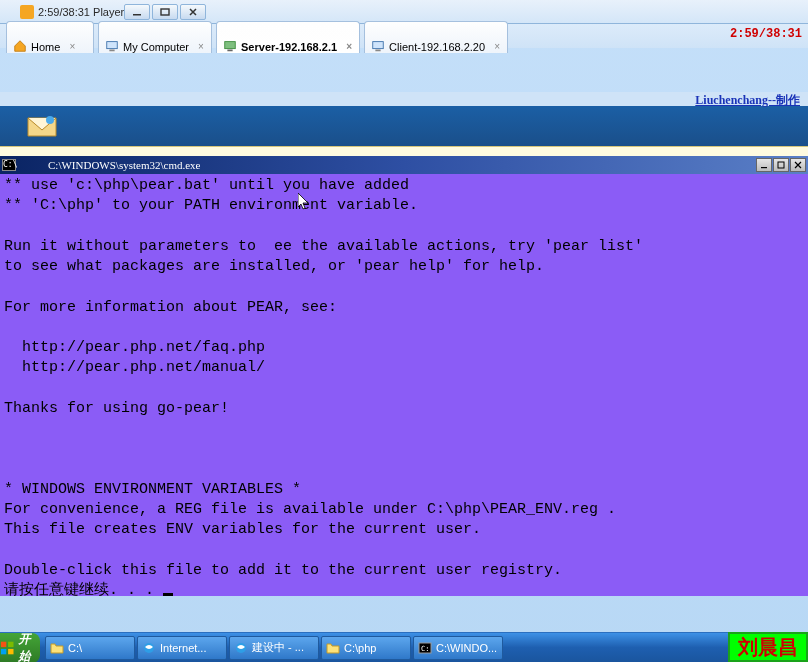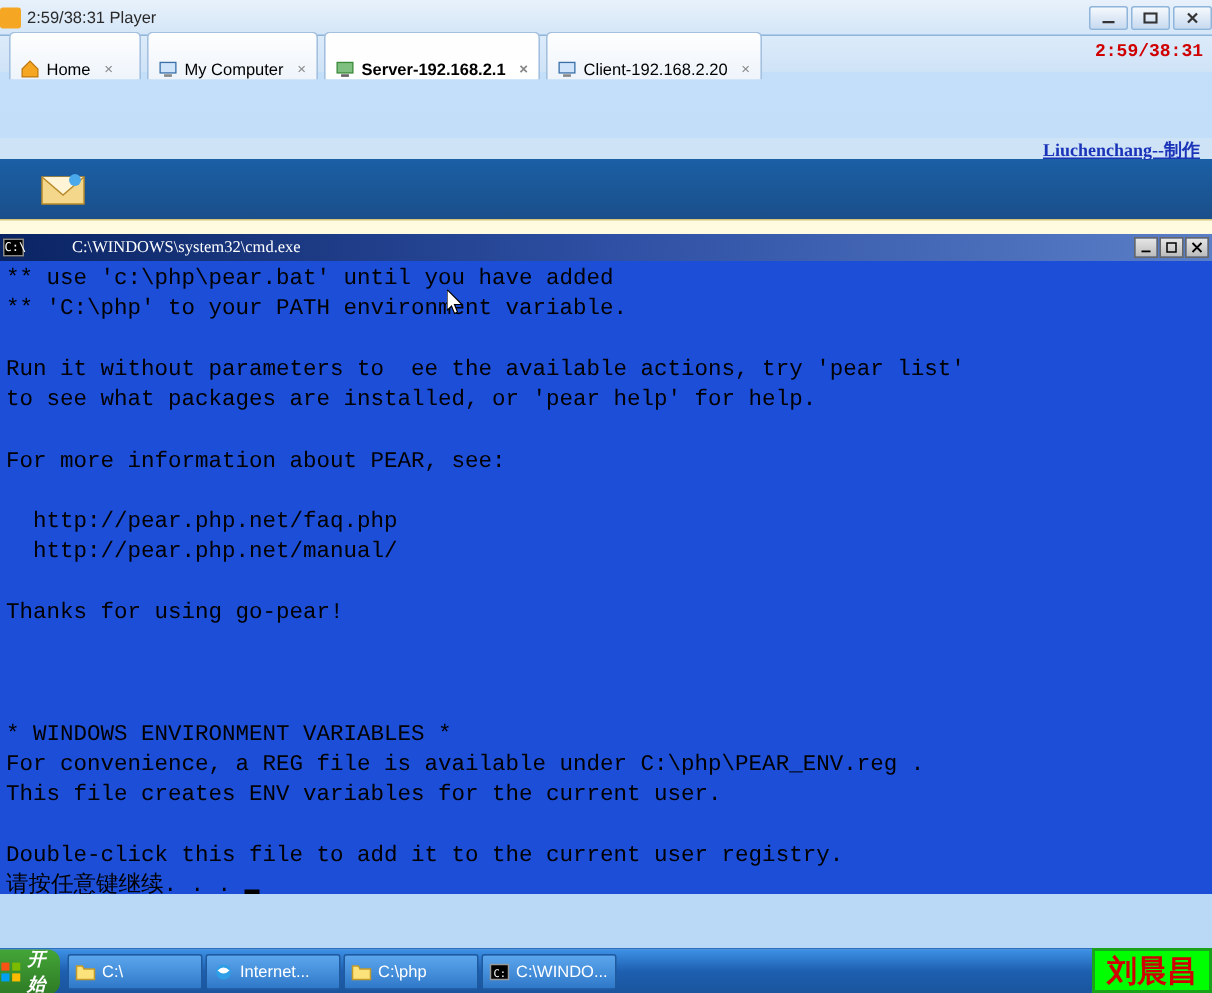--- a/index.html
+++ b/index.html
@@ -12,22 +12,22 @@
   position: relative;
   overflow: hidden;
 }
 
 
 .player-bar {
   height: 24px;
   background: linear-gradient(180deg, #e8f1fb 0%, #d4e6f8 100%);
   display: flex;
   align-items: center;
-  justify-content: space-between;
-  padding: 0 0;
+  justify-content: flex-start;
+  padding: 0 20px;
   border-bottom: 1px solid #8fb5db;
 }
 .player-left { display: flex; align-items: center; gap: 4px; }
 .player-icon {
   width: 14px; height: 14px;
   background: #f5a623;
   border-radius: 2px;
 }
 .player-title { font-size: 11px; color: #2a2a2a; }
 .win-controls { display: flex; gap: 2px; }
@@ -150,21 +150,21 @@
 .cmd-btn {
   width: 16px; height: 14px;
   background: linear-gradient(180deg,#e6e6e6 0%,#bcbcbc 100%);
   border: 1px solid #666;
   display:flex;align-items:center;justify-content:center;
 }
 .cmd-btn svg { width:8px;height:8px;pointer-events:none; }
 
 
 .terminal {
-  background: #1d4ed8;
+  background: #8b5cf6;
   color: #000;
   font-family: "Courier New", monospace;
   font-size: 15px;
   line-height: 1.35;
   padding: 2px 2px 2px 4px;
   height: 422px;
   white-space: pre-wrap;
   overflow: hidden;
   letter-spacing: 0;
 }
@@ -380,20 +380,27 @@
   </div>
   <div class="task-btn">
     <svg class="task-btn-ico" viewBox="0 0 14 14">
         <circle cx="7" cy="7" r="5" fill="#2e9ee6"></circle>
         <path d="M3 6 Q7 2 11 6 Q7 10 3 6" fill="#fff"></path>
       </svg>
     <span>Internet...</span>
   </div>
   <div class="task-btn">
     <svg class="task-btn-ico" viewBox="0 0 14 14">
+        <circle cx="7" cy="7" r="5" fill="#2e9ee6"></circle>
+        <path d="M3 6 Q7 2 11 6 Q7 10 3 6" fill="#fff"></path>
+      </svg>
+    <span>建设中 - ...</span>
+  </div>
+  <div class="task-btn">
+    <svg class="task-btn-ico" viewBox="0 0 14 14">
         <path d="M1 3 L5 3 L6 5 L13 5 L13 12 L1 12 Z" fill="#fce27a" stroke="#c29a2a"></path>
       </svg>
     <span>C:\php</span>
   </div>
   <div class="task-btn">
     <svg class="task-btn-ico" viewBox="0 0 14 14">
         <rect x="1" y="2" width="12" height="10" fill="#000" stroke="#999"></rect>
         <text x="3" y="10" font-size="7" fill="#fff" font-family="monospace">C:</text>
       </svg>
     <span>C:\WINDO...</span>

